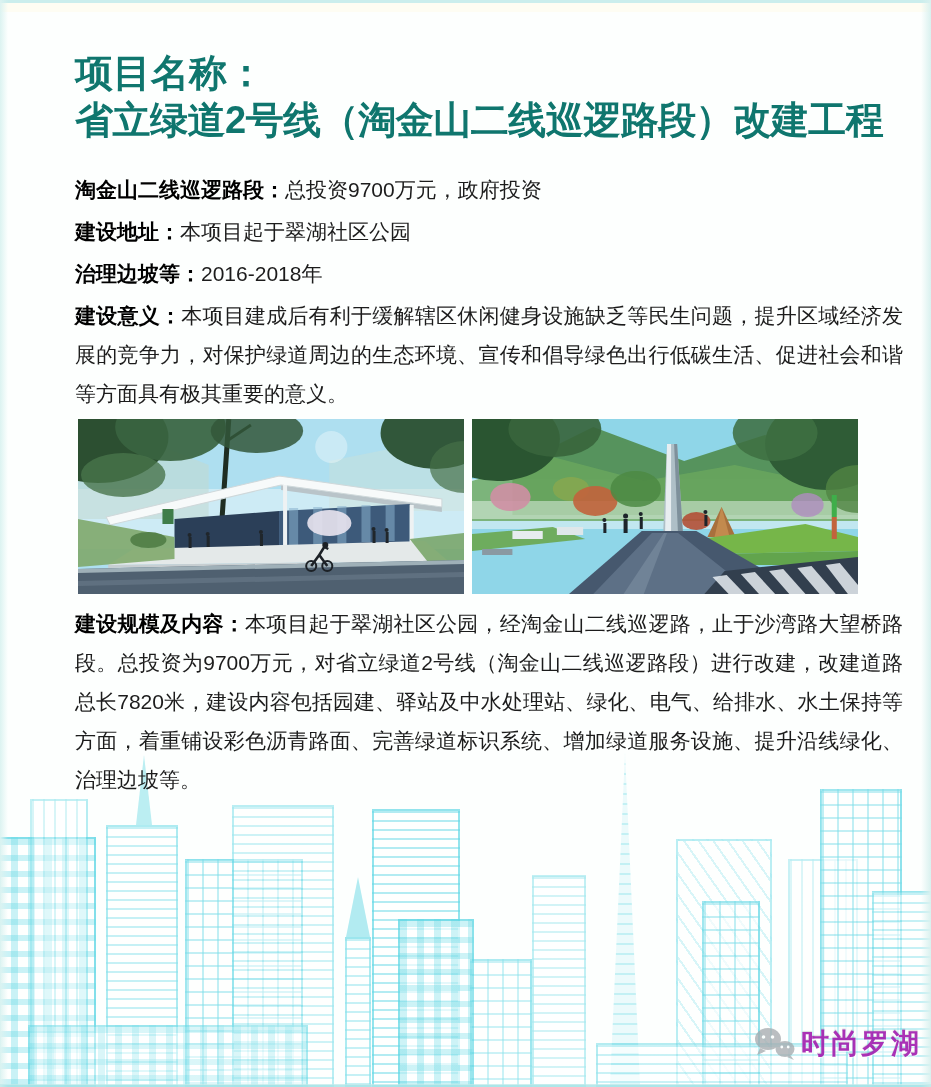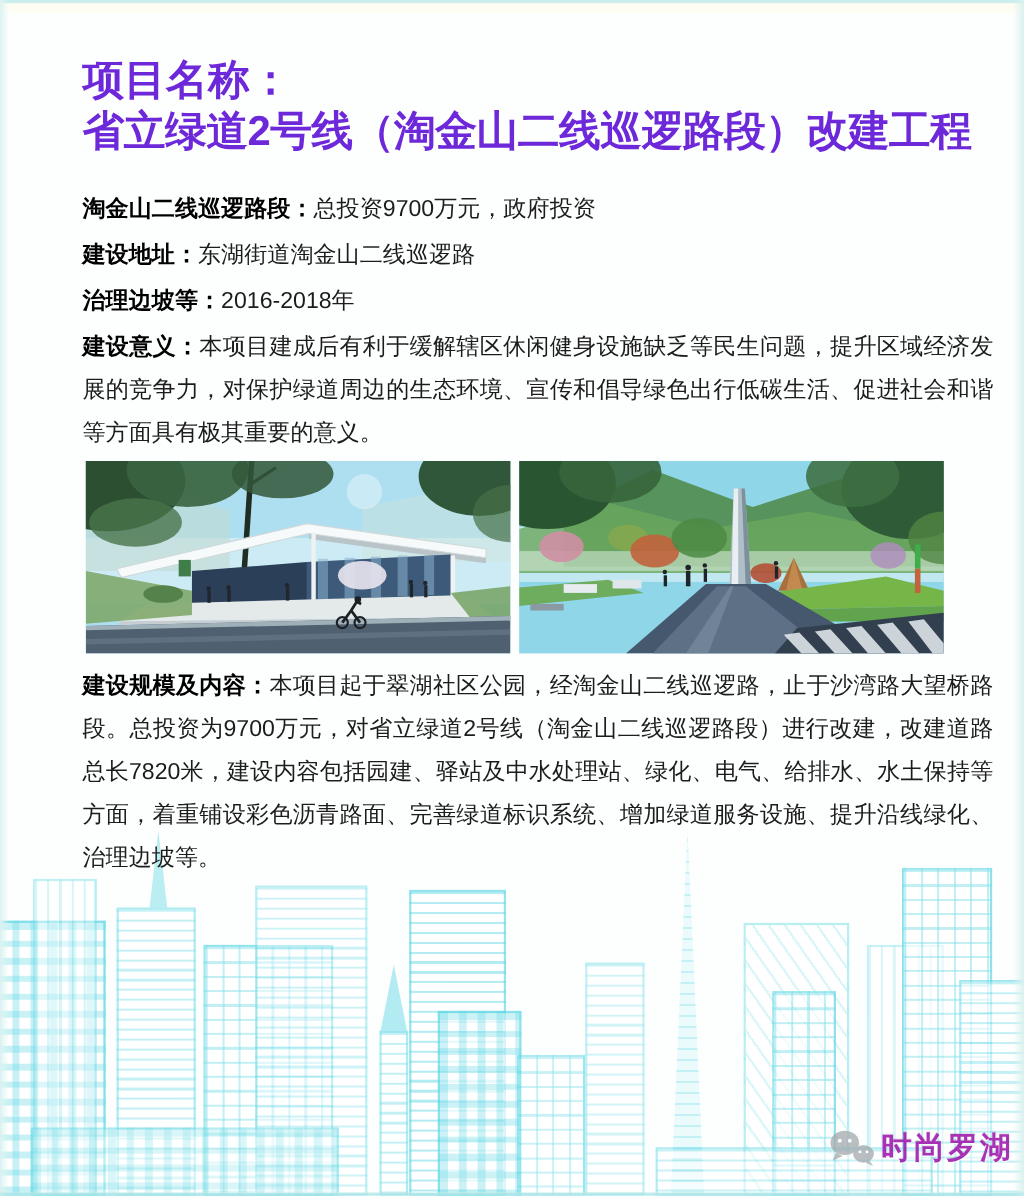--- a/index.html
+++ b/index.html
@@ -14,21 +14,21 @@
   }
   
   .edge-top{position:absolute;top:0;left:0;right:0;height:3px;background:#c2ebea;opacity:.85;z-index:3;}
   .band-top{position:absolute;top:3px;left:0;right:0;height:9px;background:#fffbea;opacity:.55;z-index:3;}
   .edge-left{position:absolute;top:0;left:0;bottom:0;width:8px;background:linear-gradient(to right,#dcf3f1,rgba(220,243,241,0));z-index:3;}
   .edge-right{position:absolute;top:0;right:0;bottom:0;width:10px;background:linear-gradient(to left,#d9f1ef,rgba(217,241,239,0));z-index:3;}
   .edge-bottom{position:absolute;bottom:0;left:0;right:0;height:3px;background:#bfe9ea;opacity:.75;z-index:3;}
 
   .content{position:relative;z-index:2;padding:0 28px 0 75px;}
 
-  .title{margin-top:50px;font-weight:bold;font-size:38px;line-height:47px;color:#6d28d9;letter-spacing:0;}
+  .title{margin-top:50px;font-weight:bold;font-size:38px;line-height:47px;color:#0f766e;letter-spacing:0;}
   .title .t2{white-space:nowrap;letter-spacing:-0.5px;}
 
   .fields{margin-top:26px;}
   .field{margin:0 0 3px 0;font-size:21px;line-height:39px;color:#1c1c1c;}
   .field b{font-weight:bold;color:#000;}
   .field.para{text-align:justify;}
 
   .photos{
     display:flex;gap:8px;margin:6px 0 10px 3px;width:780px;
   }
@@ -98,21 +98,21 @@
 
   <div class="content">
 
     <div class="title">
       <div class="t1">项目名称：</div>
       <div class="t2">省立绿道2号线（淘金山二线巡逻路段）改建工程</div>
     </div>
 
     <div class="fields">
       <p class="field"><b>淘金山二线巡逻路段：</b><span>总投资9700万元，政府投资</span></p>
-      <p class="field"><b>建设地址：</b><span>东湖街道淘金山二线巡逻路</span></p>
+      <p class="field"><b>建设地址：</b><span>本项目起于翠湖社区公园</span></p>
       <p class="field"><b>治理边坡等：</b><span>2016-2018年</span></p>
       <p class="field para"><b>建设意义：</b><span>本项目建成后有利于缓解辖区休闲健身设施缺乏等民生问题，提升区域经济发展的竞争力，对保护绿道周边的生态环境、宣传和倡导绿色出行低碳生活、促进社会和谐等方面具有极其重要的意义。</span></p>
     </div>
 
     <div class="photos">
 
       <svg class="photo" viewBox="0 0 384 175" preserveAspectRatio="none" xmlns="http://www.w3.org/2000/svg">
         <rect x="0" y="0" width="384" height="175" fill="#aedff0"></rect>
         <rect x="0" y="70" width="384" height="60" fill="#ddf1f8" opacity=".65"></rect>
         <polygon points="0,42 60,18 130,46 130,100 0,100" fill="#c3d9cf" opacity=".55"></polygon>

